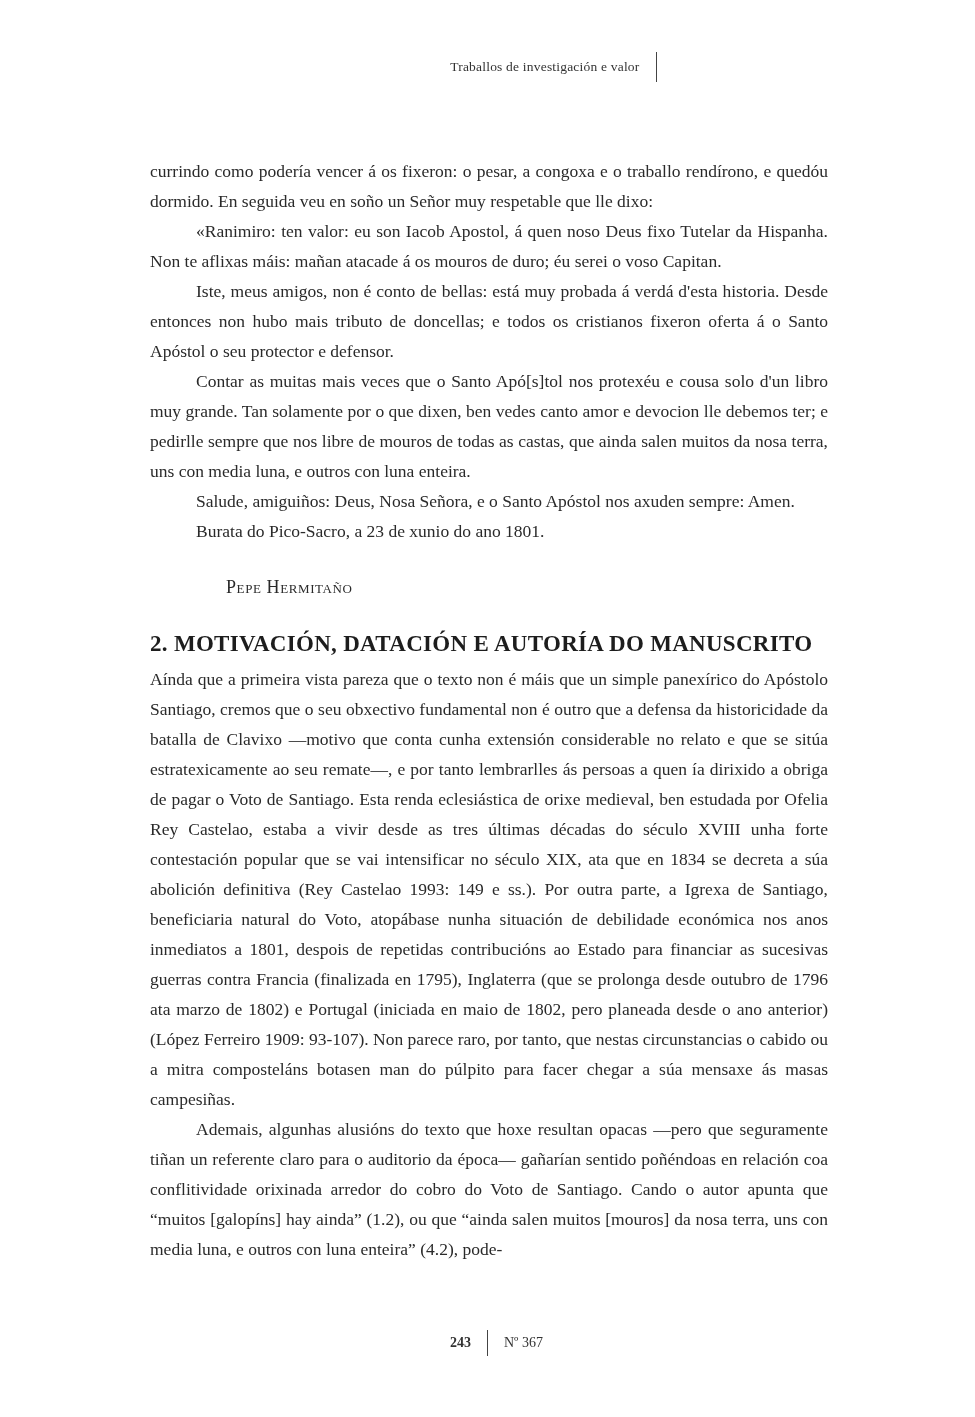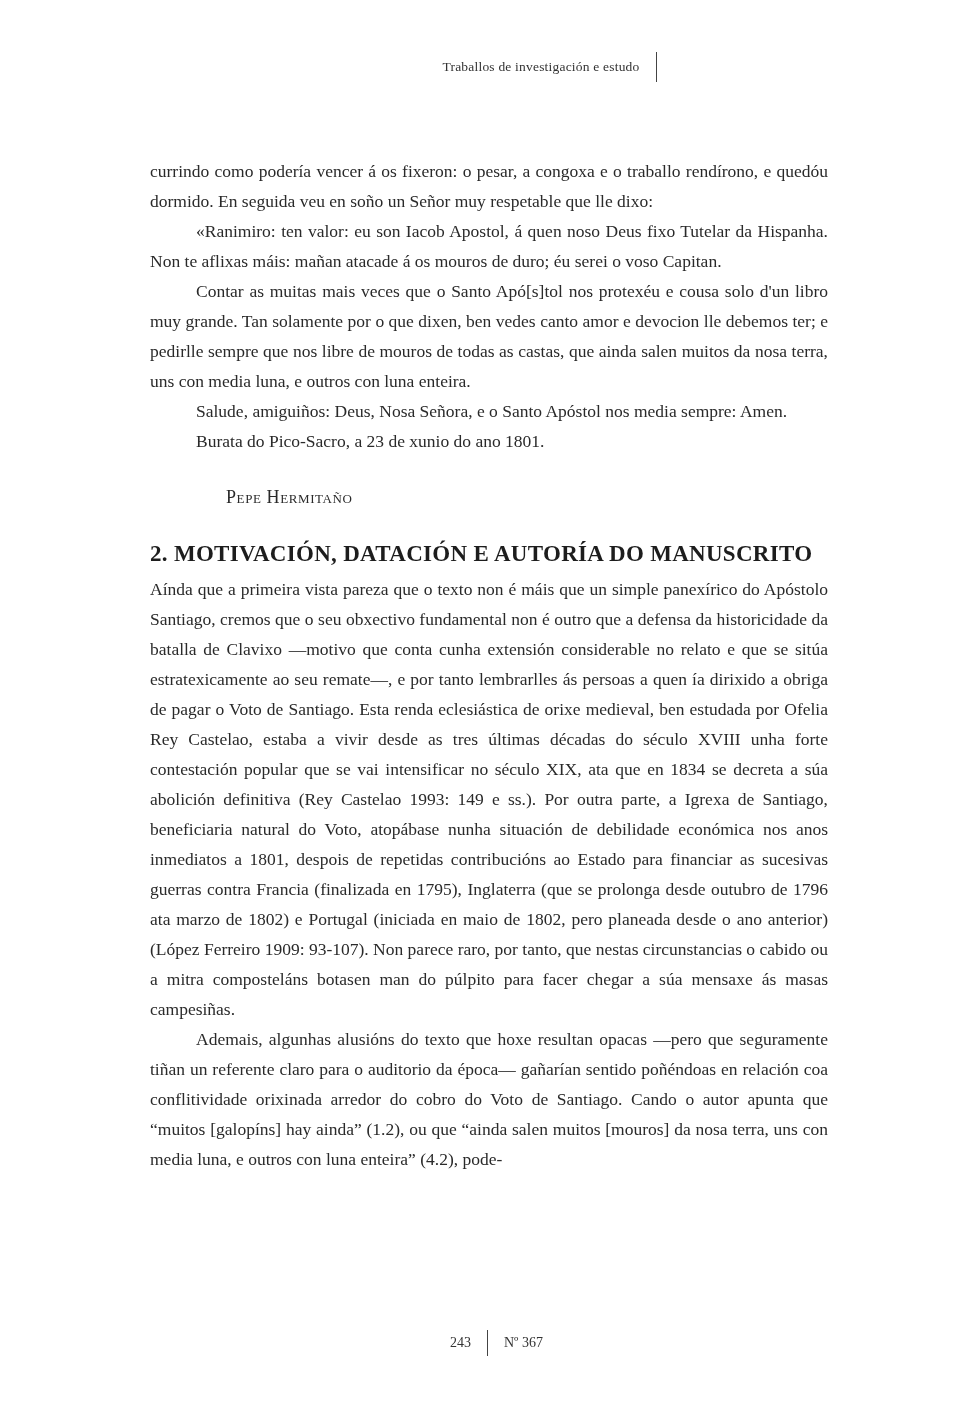--- a/index.html
+++ b/index.html
@@ -92,46 +92,48 @@
     justify-content: center;
     align-items: stretch;
     font-size: 14px;
     color: #333333;
   }
   .foot-left {
     flex: 0 0 60px;
     text-align: right;
     padding-right: 16px;
     line-height: 26px;
+    font-weight: bold;
   }
   .foot-divider {
     flex: 0 0 1px;
     background: #444444;
   }
   .foot-right {
     flex: 0 0 60px;
     padding-left: 16px;
     line-height: 26px;
   }
 </style>
 </head>
 <body>
 
 <div class="page">
 
   <header class="running-head">
-    <span class="head-left">Traballos de investigación e estudo</span>
+    <span class="head-left">Traballos de investigación e valor</span>
     <span class="head-divider"></span>
   </header>
 
   <main class="text-block">
     <p class="body-p">currindo como podería vencer á os fixeron: o pesar, a congoxa e o traballo rendírono, e quedóu dormido. En seguida veu en soño un Señor muy respetable que lle dixo:</p>
     <p class="body-p indent">«Ranimiro: ten valor: eu son Iacob Apostol, á quen noso Deus fixo Tutelar da Hispanha. Non te aflixas máis: mañan atacade á os mouros de duro; éu serei o voso Capitan.</p>
+    <p class="body-p indent">Iste, meus amigos, non é conto de bellas: está muy probada á verdá d'esta historia. Desde entonces non hubo mais tributo de doncellas; e todos os cristianos fixeron oferta á o Santo Apóstol o seu protector e defensor.</p>
     <p class="body-p indent">Contar as muitas mais veces que o Santo Apó[s]tol nos protexéu e cousa solo d'un libro muy grande. Tan solamente por o que dixen, ben vedes canto amor e devocion lle debemos ter; e pedirlle sempre que nos libre de mouros de todas as castas, que ainda salen muitos da nosa terra, uns con media luna, e outros con luna enteira.</p>
-    <p class="body-p indent">Salude, amiguiños: Deus, Nosa Señora, e o Santo Apóstol nos media sempre: Amen.</p>
+    <p class="body-p indent">Salude, amiguiños: Deus, Nosa Señora, e o Santo Apóstol nos axuden sempre: Amen.</p>
     <p class="body-p indent">Burata do Pico-Sacro, a 23 de xunio do ano 1801.</p>
 
     <p class="signature">Pepe Hermitaño</p>
 
     <h2 class="section-heading">2. MOTIVACIÓN, DATACIÓN E AUTORÍA DO MANUSCRITO</h2>
 
     <p class="body-p">Aínda que a primeira vista pareza que o texto non é máis que un simple panexírico do Apóstolo Santiago, cremos que o seu obxectivo fundamental non é outro que a defensa da historicidade da batalla de Clavixo —motivo que conta cunha extensión considerable no relato e que se sitúa estratexicamente ao seu remate—, e por tanto lembrarlles ás persoas a quen ía dirixido a obriga de pagar o Voto de Santiago. Esta renda eclesiástica de orixe medieval, ben estudada por Ofelia Rey Castelao, estaba a vivir desde as tres últimas décadas do século XVIII unha forte contestación popular que se vai intensificar no século XIX, ata que en 1834 se decreta a súa abolición definitiva (Rey Castelao 1993: 149 e ss.). Por outra parte, a Igrexa de Santiago, beneficiaria natural do Voto, atopábase nunha situación de debilidade económica nos anos inmediatos a 1801, despois de repetidas contribucións ao Estado para financiar as sucesivas guerras contra Francia (finalizada en 1795), Inglaterra (que se prolonga desde outubro de 1796 ata marzo de 1802) e Portugal (iniciada en maio de 1802, pero planeada desde o ano anterior) (López Ferreiro 1909: 93-107). Non parece raro, por tanto, que nestas circunstancias o cabido ou a mitra composteláns botasen man do púlpito para facer chegar a súa mensaxe ás masas campesiñas.</p>
     <p class="body-p indent">Ademais, algunhas alusións do texto que hoxe resultan opacas —pero que seguramente tiñan un referente claro para o auditorio da época— gañarían sentido poñéndoas en relación coa conflitividade orixinada arredor do cobro do Voto de Santiago. Cando o autor apunta que “muitos [galopíns] hay ainda” (1.2), ou que “ainda salen muitos [mouros] da nosa terra, uns con media luna, e outros con luna enteira” (4.2), pode-</p>
   </main>
 

